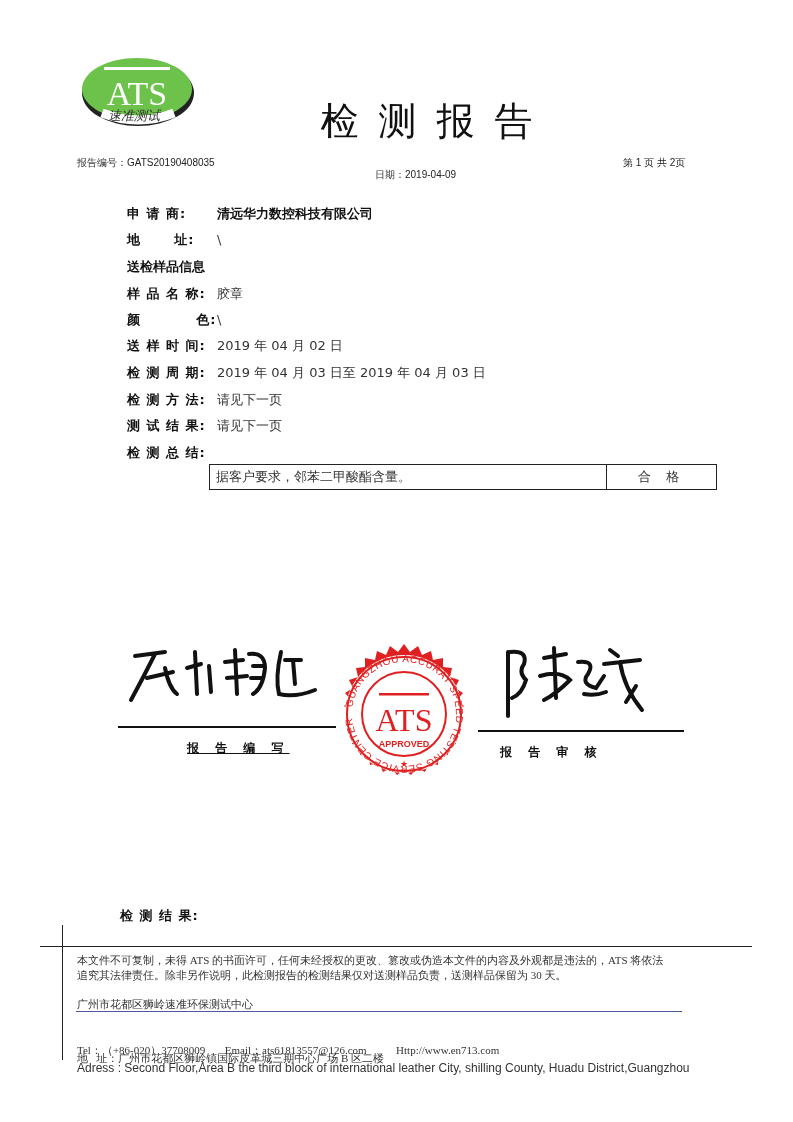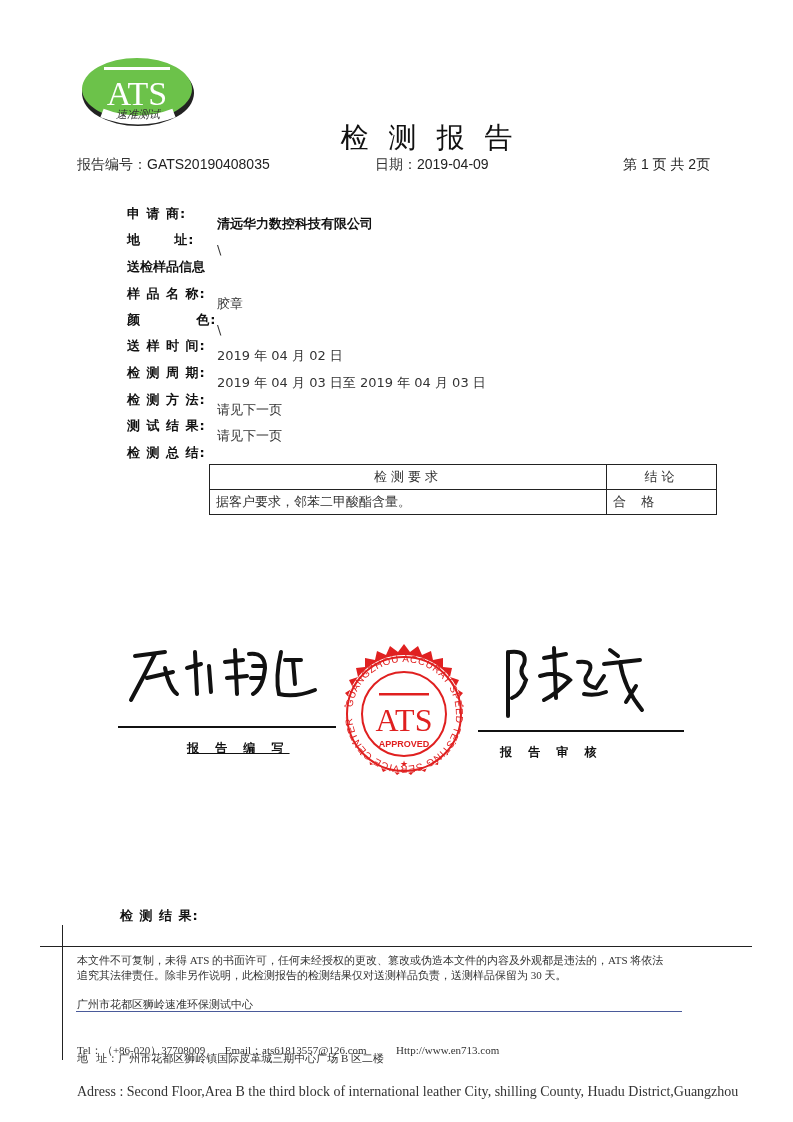--- a/index.html
+++ b/index.html
@@ -1,33 +1,33 @@
 <!DOCTYPE html>
 <html><head>
 <meta charset="utf-8">
 <style>
   html, body { margin:0; padding:0; background:#ffffff; }
   body { width:793px; height:1122px; position:relative; overflow:hidden;
          font-family:"DejaVu Sans","Liberation Sans",sans-serif; color:#111; }
   .abs { position:absolute; }
   
   .logo { left:80px; top:55px; width:116px; height:74px; }
-  .title { left:0; width:793px; top:96px; text-align:center; font-size:28px; letter-spacing:20px; font-weight:normal; color:#111; padding-left:80px; box-sizing:border-box;margin-top:23px; }
-  .meta { top:156px; font-size:14px; color:#222; font-family:"Liberation Sans",sans-serif; }
+  .title { left:0; width:793px; top:96px; text-align:center; font-size:38px; letter-spacing:20px; font-weight:normal; color:#111; padding-left:80px; box-sizing:border-box; }
+  .meta { top:156px; font-size:10px; color:#222; font-family:"Liberation Sans",sans-serif; }
   .meta .lbl { color:#333; }
   
   .row { left:84px; font-size:13px; height:20px; line-height:20px; }
   .row .k { position:absolute; left:0; width:100px; font-weight:bold; letter-spacing:1px; white-space:nowrap;margin-left:43px; }
-  .row .v { position:absolute; left:133px; white-space:nowrap; color:#333;margin-top:10px; }
+  .row .v { position:absolute; left:133px; white-space:nowrap; color:#333; }
   .row .v.bold { font-weight:bold; color:#111; }
   
   .tbl { left:209px; top:464px; border-collapse:collapse; font-size:13px; color:#333; font-family:"Liberation Serif","DejaVu Serif",serif; }
   .tbl td { border:1px solid #222; height:24px; padding:0 6px; }
   .tbl .c1 { width:384px; }
-  .tbl .c2 { width:97px; letter-spacing:6px; }
+  .tbl .c2 { width:97px; text-align:center; letter-spacing:6px; }
   .tbl .hd td { text-align:center; letter-spacing:4px; }
   
   .sigline { height:2px; background:#111; }
   .sig-label { font-size:12px; font-weight:bold; letter-spacing:6px; }
   
   .rule-v { left:62px; width:1px; background:#222; }
   .rule-h { left:40px; width:712px; height:1px; background:#222; top:946px; }
   .foot { font-family:"Liberation Serif","DejaVu Serif",serif; font-size:11px; color:#333; }
   .addr-rule { left:76px; top:1011px; width:606px; height:1px; background:#4a5a9a; }
 </style>
@@ -35,29 +35,29 @@
 <body>
 
 <div class="abs logo">
   <svg width="116" height="74" viewBox="0 0 116 74">
     <ellipse cx="58" cy="38" rx="56" ry="33" fill="#222"></ellipse>
     <ellipse cx="57" cy="34" rx="55" ry="31" fill="#6cc24a"></ellipse>
     <rect x="24" y="12" width="66" height="3" fill="#fff"></rect>
     <text x="57" y="50" text-anchor="middle" font-family="Liberation Serif, serif" font-size="34" fill="#fff">ATS</text>
     <path d="M22 58 Q58 72 94 58" stroke="#fff" stroke-width="9" fill="none"></path>
   </svg>
-  <span class="abs" style="left:28px;top:52px;width:60px;text-align:center;font-size:11px;color:#333;font-style:italic;font-family:Liberation Mono, monospace;">速准测试</span>
+  <span class="abs" style="left:28px;top:52px;width:60px;font-size:13px;color:#333;font-style:italic;font-family:Liberation Mono, monospace;">速准测试</span>
 </div>
 
 <div class="abs title">检测报告</div>
 
 <div class="abs meta" style="left:77px;">
   <span class="lbl">报告编号：</span><span>GATS20190408035</span>
 </div>
-<div class="abs meta" style="left:375px;">
+<div class="abs meta" style="left:375px;margin-top:12px;">
   <span class="lbl">日期：</span><span>2019-04-09</span>
 </div>
 <div class="abs meta" style="left:607px;margin-left:16px;">第 1 页 共 2页</div>
 
 <div class="abs row" style="top:204px;">
   <span class="k">申 请 商:</span>
   <span class="v bold">清远华力数控科技有限公司</span>
 </div>
 <div class="abs row" style="top:230px;">
   <span class="k" style="white-space:pre;">地      址:</span>
@@ -89,24 +89,20 @@
 <div class="abs row" style="top:416px;">
   <span class="k">测 试 结 果:</span>
   <span class="v">请见下一页</span>
 </div>
 <div class="abs row" style="top:443px;">
   <span class="k">检 测 总 结:</span>
 </div>
 
 <table class="abs tbl">
   <tbody>
-      <tr class="hd">
-    <td class="c1">检测要求</td>
-    <td class="c2" style="letter-spacing:4px;">结论</td>
-  </tr>
   <tr>
     <td class="c1">据客户要求，邻苯二甲酸酯含量。</td>
     <td class="c2">合 格</td>
   </tr>
 </tbody>
   </table>
 
 <div class="abs" style="left:125px;top:638px;width:210px;height:70px;">
   <svg width="210" height="70" viewBox="0 0 210 70">
     <g stroke="#111" stroke-width="4" fill="none" stroke-linecap="round">
@@ -158,20 +154,20 @@
 
 <div class="abs rule-v" style="top:925px;height:135px;"></div>
 <div class="abs rule-h"></div>
 
 <div class="abs foot" style="left:77px;top:953px;">本文件不可复制，未得 ATS 的书面许可，任何未经授权的更改、篡改或伪造本文件的内容及外观都是违法的，ATS 将依法</div>
 <div class="abs foot" style="left:77px;top:968px;">追究其法律责任。除非另作说明，此检测报告的检测结果仅对送测样品负责，送测样品保留为 30 天。</div>
 
 <div class="abs foot" style="left:77px;top:997px;">广州市花都区狮岭速准环保测试中心</div>
 <div class="abs addr-rule"></div>
 <div class="abs foot" style="left:77px;top:1013px;white-space:pre;margin-top:38px;">地   址：广州市花都区狮岭镇国际皮革城三期中心广场 B 区二楼</div>
-<div class="abs foot" style="left:77px;top:1084px;font-family:Liberation Serif, serif;font-size:14px;">Adress : Second Floor,Area B the third block of international leather City, shilling County, Huadu District,Guangzhou</div>
+<div class="abs foot" style="left:77px;top:1061px;font-family:Liberation Sans, sans-serif;font-size:12px;">Adress : Second Floor,Area B the third block of international leather City, shilling County, Huadu District,Guangzhou</div>
 <div class="abs foot" style="left:77px;top:1043px;font-family:Liberation Serif, serif;">
   <span>Tel：（+86-020）37708009</span>
   <span style="display:inline-block;width:14px;"></span>
   <span>Email：ats61813557@126.com</span>
   <span style="display:inline-block;width:24px;"></span>
   <span>Http://www.en713.com</span>
 </div>
 
 </body></html>

